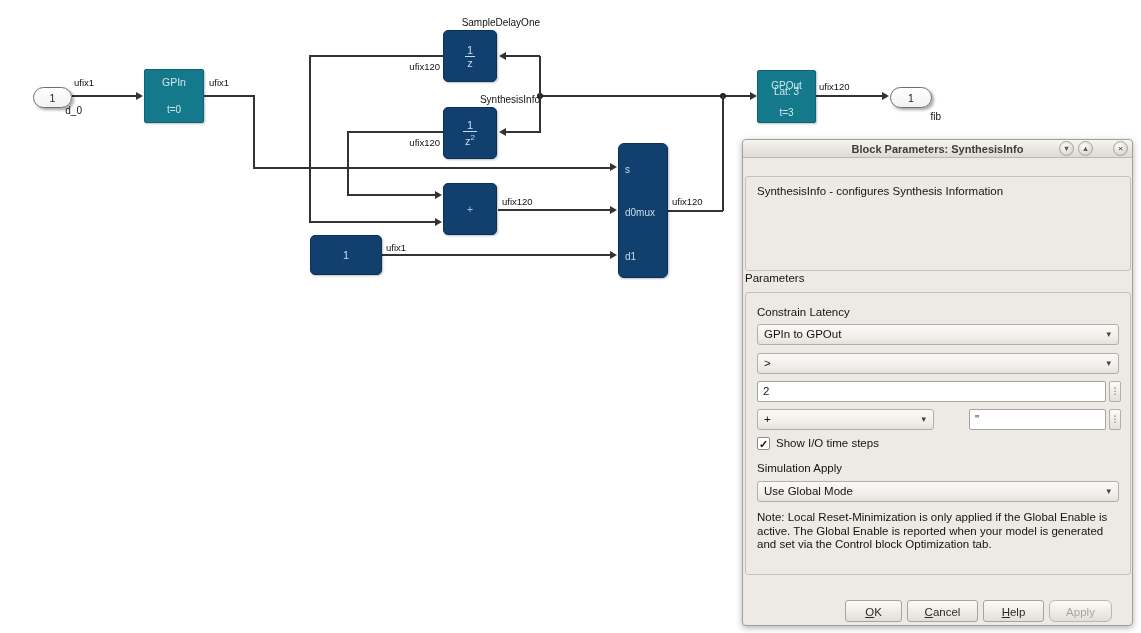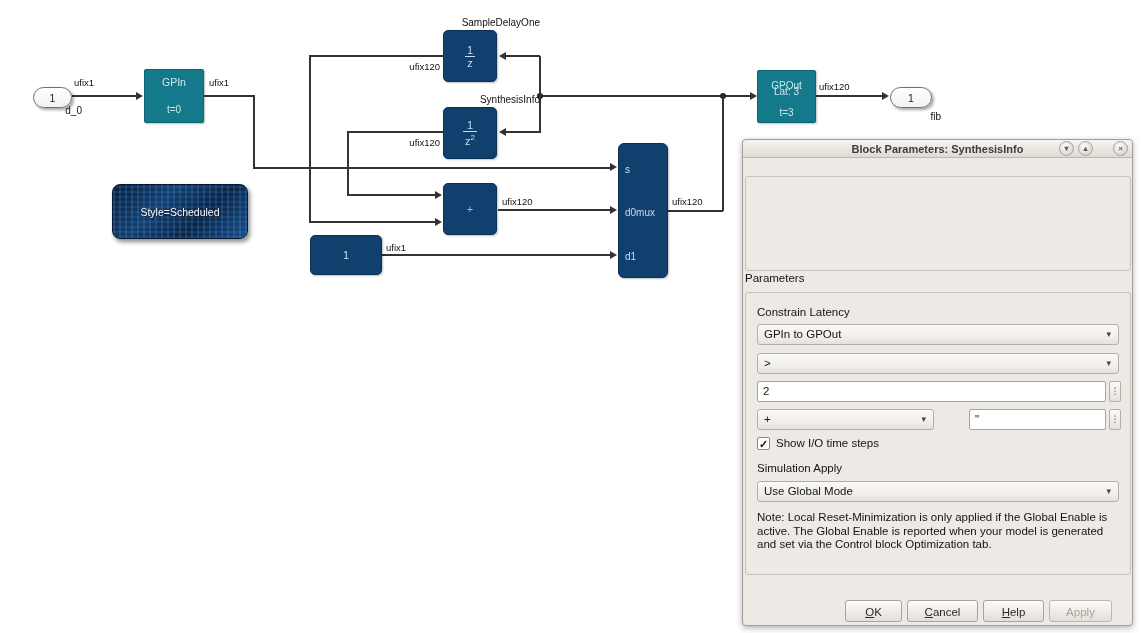--- a/index.html
+++ b/index.html
@@ -175,34 +175,32 @@
     <span class="abs" style="top:9px;font-size:10px;">GPOut</span>
     <span class="abs" style="top:15px;font-size:10px;">Lat: 3</span>
     <span class="abs" style="bottom:4px;font-size:10px;">t=3</span>
   </div>
 
   <div class="port-oval" style="left:890px;top:87px;width:42px;height:21px;">
     <span>1</span>
   </div>
   <div class="blklabel" style="left:881px;top:111px;width:60px;">fib</div>
 
-  <div class="stylenote" style="left:112px;top:184px;width:134px;height:53px;">
-    <span>Style=Scheduled</span>
-  </div>
 
   <div class="dialog">
     <div class="tbar">
       <span>Block Parameters: SynthesisInfo</span>
       <span class="tbtn" style="left:316px;"><span>▾</span></span>
       <span class="tbtn" style="left:335px;"><span>▴</span></span>
       <span class="tbtn" style="left:370px;"><span>×</span></span>
     </div>
 
 
     <div class="frame" style="left:2px;top:36px;width:384px;height:93px;"></div>
+    <div class="dlabel" style="left:14px;top:45px;">SynthesisInfo - configures Synthesis Information</div>
 
     <div class="dlabel" style="left:2px;top:132px;">Parameters</div>
     <div class="frame" style="left:2px;top:152px;width:384px;height:281px;"></div>
 
     <div class="dlabel" style="left:14px;top:166px;">Constrain Latency</div>
 
     <div class="combo" style="left:14px;top:184px;width:362px;">
       <span>GPIn to GPOut</span>
       <span class="carrow">▾</span>
     </div>
@@ -233,16 +231,16 @@
     <div class="combo" style="left:14px;top:341px;width:362px;">
       <span>Use Global Mode</span>
       <span class="carrow">▾</span>
     </div>
 
     <div class="note" style="left:14px;top:371px;width:364px;">Note: Local Reset-Minimization is only applied if the Global Enable is active. The Global Enable is reported when your model is generated and set via the Control block Optimization tab.</div>
 
     <button class="dlg-btn" style="left:102px;top:460px;width:57px;">OK</button>
     <button class="dlg-btn" style="left:164px;top:460px;width:71px;">Cancel</button>
     <button class="dlg-btn" style="left:240px;top:460px;width:61px;">Help</button>
-    <button class="dlg-btn disabled" style="left:306px;top:460px;width:63px;">Apply</button>
+    <button class="dlg-btn disabled" style="left:306px;top:460px;width:63px;border-radius:6px;">Apply</button>
   </div>
 
 </div>
 
 </body></html>

